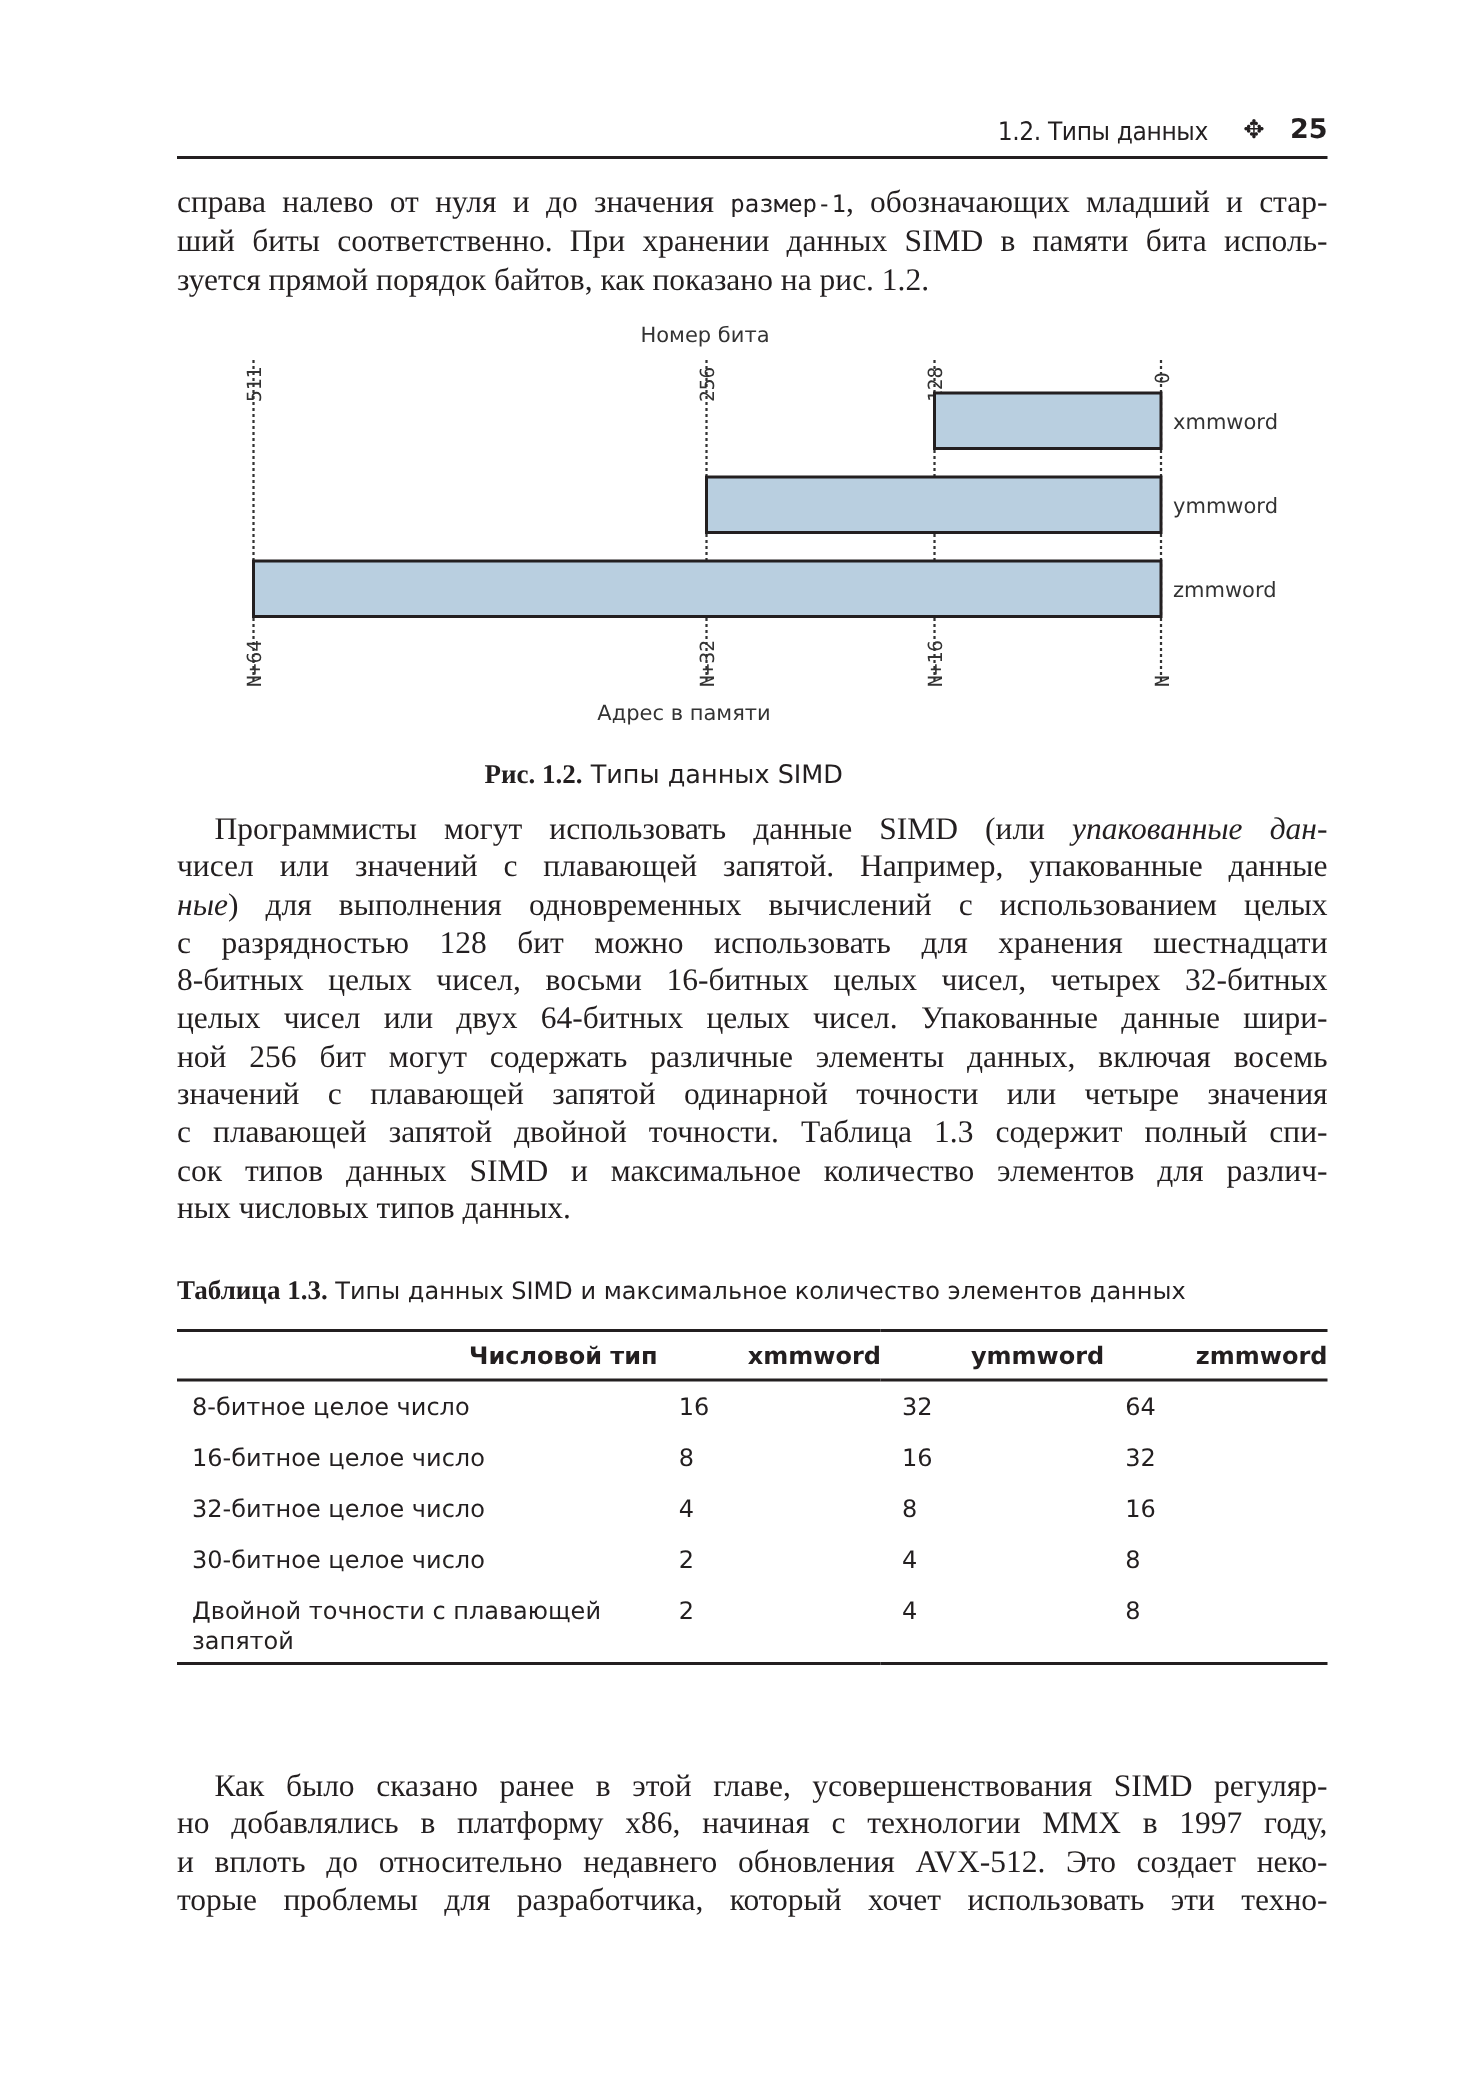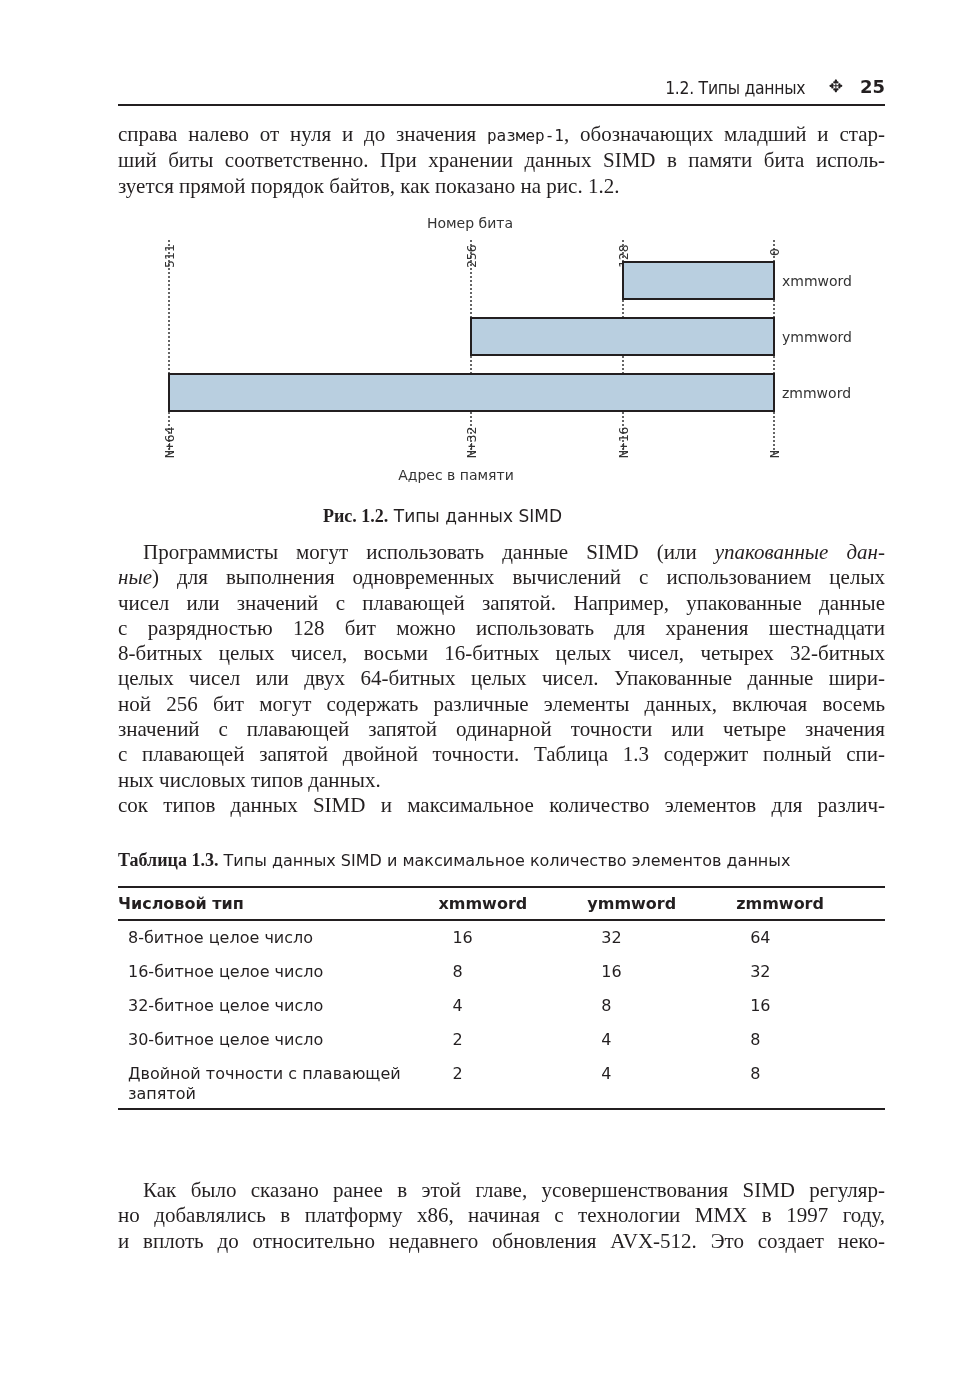--- a/index.html
+++ b/index.html
@@ -23,21 +23,21 @@
   
   .figure { position: absolute; left: 150px; top: 210px; width: 720px; height: 285px; }
   .figure svg { position: absolute; left: 0; top: 0; }
   .caption { position: absolute; left: 0; width: 885px; top: 506px; text-align: center; font-size: 17px; }
   .caption b { font-family: "Liberation Serif", serif; font-size: 18px; }
 
   
   .tcap { position: absolute; left: 118px; top: 850px; font-size: 16px; white-space: nowrap; }
   .tcap b { font-family: "Liberation Serif", serif; font-size: 18px; }
   table.simd { position: absolute; left: 118px; top: 886px; width: 767px; border-collapse: collapse; font-size: 16px; }
-  table.simd thead th { border-top: 2px solid #231f20; border-bottom: 2px solid #231f20; font-weight: bold; height: 31px; padding: 0; text-align: left; }
+  table.simd thead th { border-top: 2px solid #231f20; border-bottom: 2px solid #231f20; font-weight: bold; height: 31px; padding: 0; text-align: right; }
   table.simd tbody tr:last-child td { border-bottom: 2px solid #231f20; padding-bottom: 4px; }
   table.simd td { vertical-align: top; padding: 7px 0 7px 10px; line-height: 20px; }
   table.simd td.c0 { width: 310px; }
   table.simd td.num { width: 141px; padding-left: 14px; }
 </style>
 </head>
 <body>
 
 <div class="run-head">
   <span class="title sans">1.2. Типы данных</span>
@@ -76,30 +76,30 @@
         <text x="632" y="188" font-size="14" fill="#333" font-family="DejaVu Sans, sans-serif">zmmword</text>
       </g>
   </svg>
 </div>
 <div class="caption">
   <b>Рис. 1.2.</b><span class="sans"> Типы данных SIMD</span>
 </div>
 
 <div class="para serif" style="top:540px;">
   <span class="line indent"><span>Программисты могут использовать данные SIMD (или </span><span class="ital">упакованные дан-</span></span>
+  <span class="line">чисел или значений с плавающей запятой. Например, упакованные данные</span>
   <span class="line"><span class="ital">ные</span><span>) для выполнения одновременных вычислений с использованием целых</span></span>
-  <span class="line">чисел или значений с плавающей запятой. Например, упакованные данные</span>
   <span class="line">с разрядностью 128 бит можно использовать для хранения шестнадцати</span>
   <span class="line">8-битных целых чисел, восьми 16-битных целых чисел, четырех 32-битных</span>
   <span class="line">целых чисел или двух 64-битных целых чисел. Упакованные данные шири-</span>
   <span class="line">ной 256 бит могут содержать различные элементы данных, включая восемь</span>
   <span class="line">значений с плавающей запятой одинарной точности или четыре значения</span>
   <span class="line">с плавающей запятой двойной точности. Таблица 1.3 содержит полный спи-</span>
+  <span class="line">сок типов данных SIMD и максимальное количество элементов для различ-</span>
   <span class="line last">ных числовых типов данных.</span>
-  <span class="line">сок типов данных SIMD и максимальное количество элементов для различ-</span>
 </div>
 
 <div class="tcap">
   <b>Таблица 1.3.</b><span class="sans"> Типы данных SIMD и максимальное количество элементов данных</span>
 </div>
 
 <table class="simd sans">
   <thead>
     <tr>
       <th>Числовой тип</th>
@@ -139,13 +139,14 @@
         <td class="num">4</td>
         <td class="num">8</td>
       </tr>
     </tbody>
 </table>
 
 <div class="para serif" style="top:1178px;">
   <span class="line indent">Как было сказано ранее в этой главе, усовершенствования SIMD регуляр-</span>
   <span class="line">но добавлялись в платформу x86, начиная с технологии MMX в 1997 году,</span>
   <span class="line">и вплоть до относительно недавнего обновления AVX-512. Это создает неко-</span>
+  <span class="line">торые проблемы для разработчика, который хочет использовать эти техно-</span>
 </div>
 
 </body></html>

